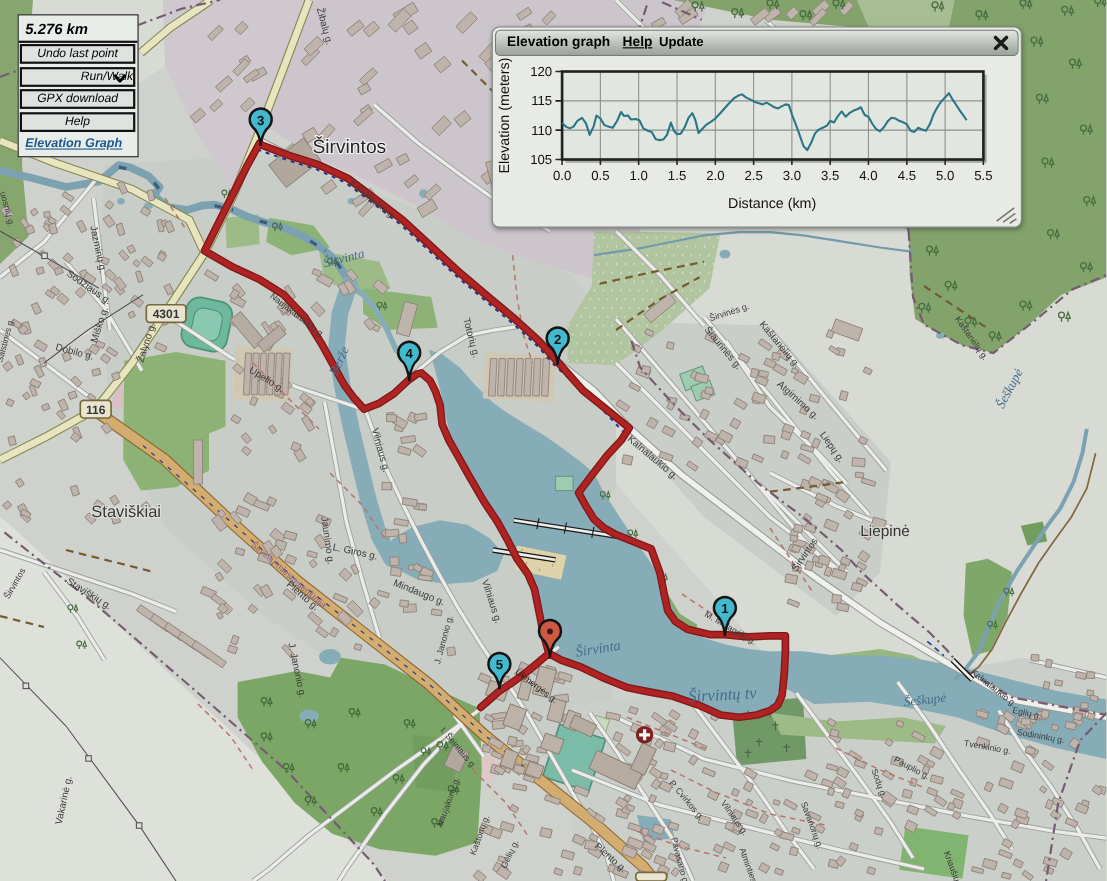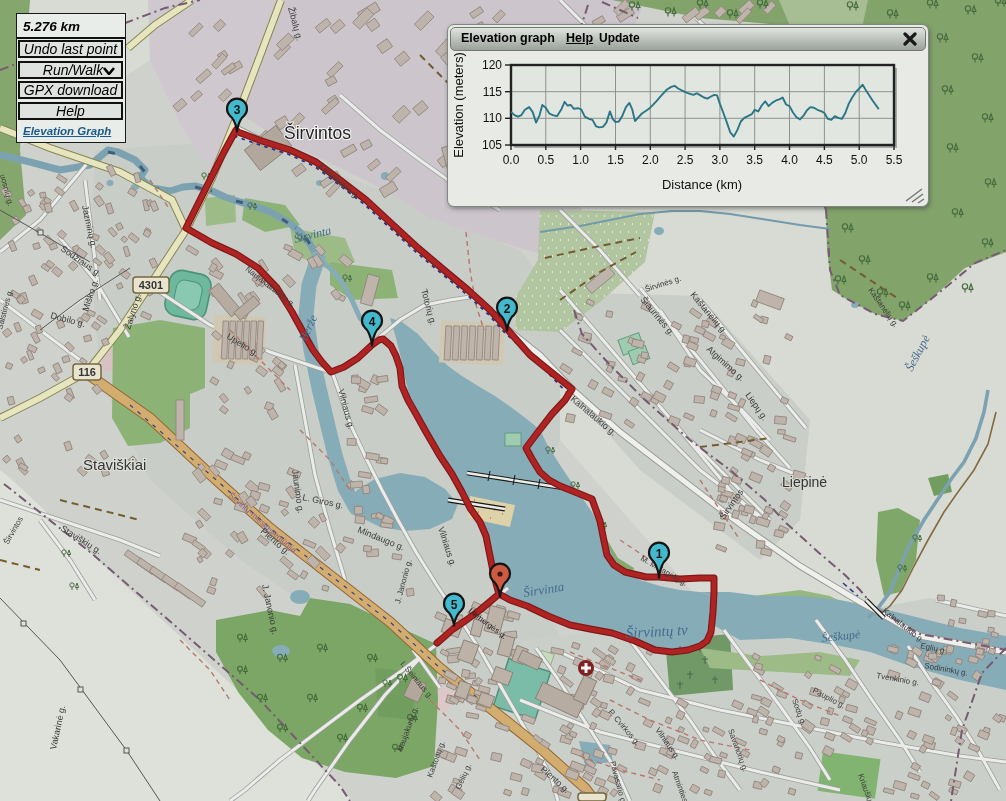--- a/index.html
+++ b/index.html
@@ -1,18 +1,18 @@
 <!DOCTYPE html>
 <html><head>
 <meta charset="utf-8">
 <style>
 html,body{margin:0;padding:0;background:#dce0d8;font-family:"Liberation Sans",sans-serif;}
 #wrap{position:relative;width:1006px;height:801px;overflow:hidden;}
 .btn{position:absolute;left:1px;width:105px;height:18px;box-sizing:border-box;background:#dfe3df;border:2px solid #111;
- text-align:center;font-size:14px;line-height:14px;color:#000;}
+ text-align:center;font-size:11px;line-height:14px;color:#000;}
 </style>
 </head>
 <body>
 <div id="wrap">
 
 <svg width="1006" height="801" viewBox="0 0 1006 801" xmlns="http://www.w3.org/2000/svg" style="filter:saturate(0.88) contrast(0.965) brightness(0.98) blur(0.25px);">
 
 <rect x="0" y="0" width="1006" height="801" fill="#d6dad2"></rect>
 
 <polygon points="560,207 1006,207 1006,660 860,640 700,600 560,440" fill="#dfe3da"></polygon>
@@ -1384,21 +1384,21 @@
       <text x="454" y="608.5" font-size="12" font-weight="bold" text-anchor="middle" fill="#101010">5</text>
 </svg>
 
 <div style="position:absolute;left:16px;top:13px;width:110px;height:130px;background:#e9ede9;border:1.5px solid #1a1a1a;box-sizing:border-box;font-style:italic;">
 
   <div style="position:absolute;left:6px;top:5px;font-weight:bold;font-size:13.5px;">5.276 km</div>
   <div style="position:absolute;left:0;right:0;top:23px;border-top:2px solid #111;"></div>
 
   <div class="btn" style="top:26px;">Undo last point</div>
 
-  <div class="btn" style="top:46.5px;text-align:center;padding-left:5px;">Run/Walk<svg width="12" height="8" style="position:absolute;right:6px;top:4px;" viewBox="0 0 12 8">
+  <div class="btn" style="top:46.5px;text-align:right;padding-left:5px;">Run/Walk<svg width="12" height="8" style="position:absolute;right:6px;top:4px;" viewBox="0 0 12 8">
           <path d="M1 1 L6 7 L11 1" fill="none" stroke="#000" stroke-width="2.6"></path>
         </svg></div>
 
   <div class="btn" style="top:67px;">GPX download</div>
 
   <div class="btn" style="top:87.5px;">Help</div>
 
   <div style="position:absolute;left:6px;top:111px;font-size:11.5px;"><span style="color:#1c5a8c;text-decoration:underline;font-weight:bold;">Elevation Graph</span></div>
 </div>
 

